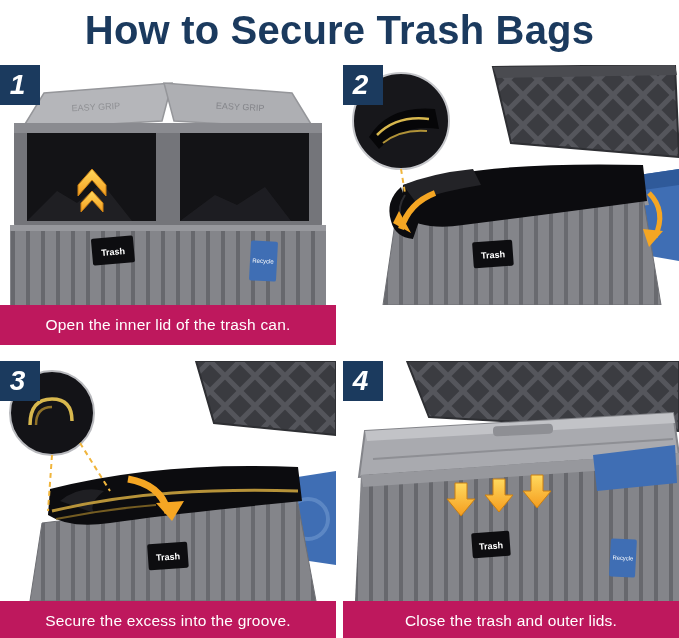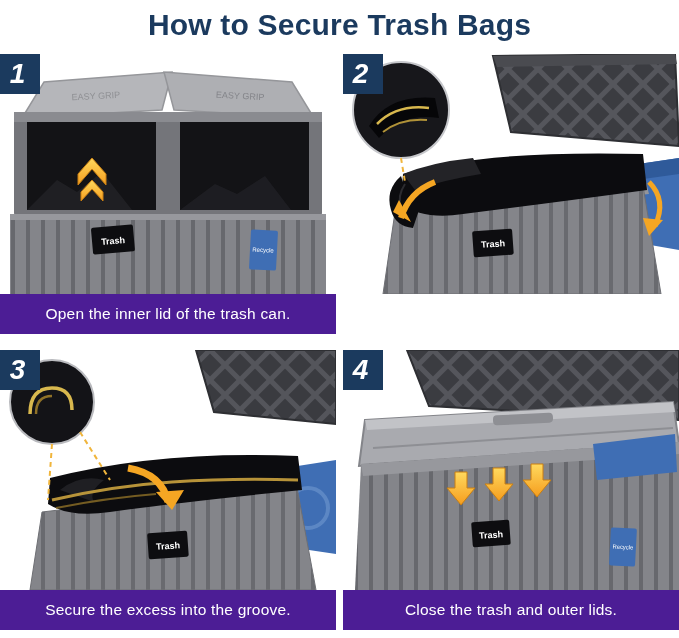--- a/index.html
+++ b/index.html
@@ -5,21 +5,21 @@
   * { margin:0; padding:0; box-sizing:border-box; }
   html,body { background:#ffffff; }
   body {
     width:679px; height:638px;
     font-family:"Liberation Sans", sans-serif;
     overflow:hidden;
   }
   .sheet { width:679px; height:638px; }
   .title {
     color:#1B3A5E;
-    font-size:30px;
+    font-size:40px;
     font-weight:bold;
     text-align:center;
     padding:8px 0 12px 0;
     letter-spacing:0.2px;
   }
   .grid {
     display:grid;
     grid-template-columns:336px 336px;
     column-gap:7px;
     row-gap:16px;
@@ -30,21 +30,21 @@
   .badge {
     position:absolute; top:0; left:0; z-index:2;
     width:40px; height:40px;
     background:#1B3A5E; color:#ffffff;
     font-style:italic; font-weight:bold; font-size:28px;
     display:flex; align-items:center; justify-content:center;
     padding-right:5px;
   }
   .caption {
     height:40px;
-    background:#4c1d95;
+    background:#be185d;
     color:#ffffff;
     font-size:15.5px;
     display:flex; align-items:center; justify-content:center;
     letter-spacing:0.2px;
   }
 </style>
 </head>
 <body>
 
 <div class="sheet">

